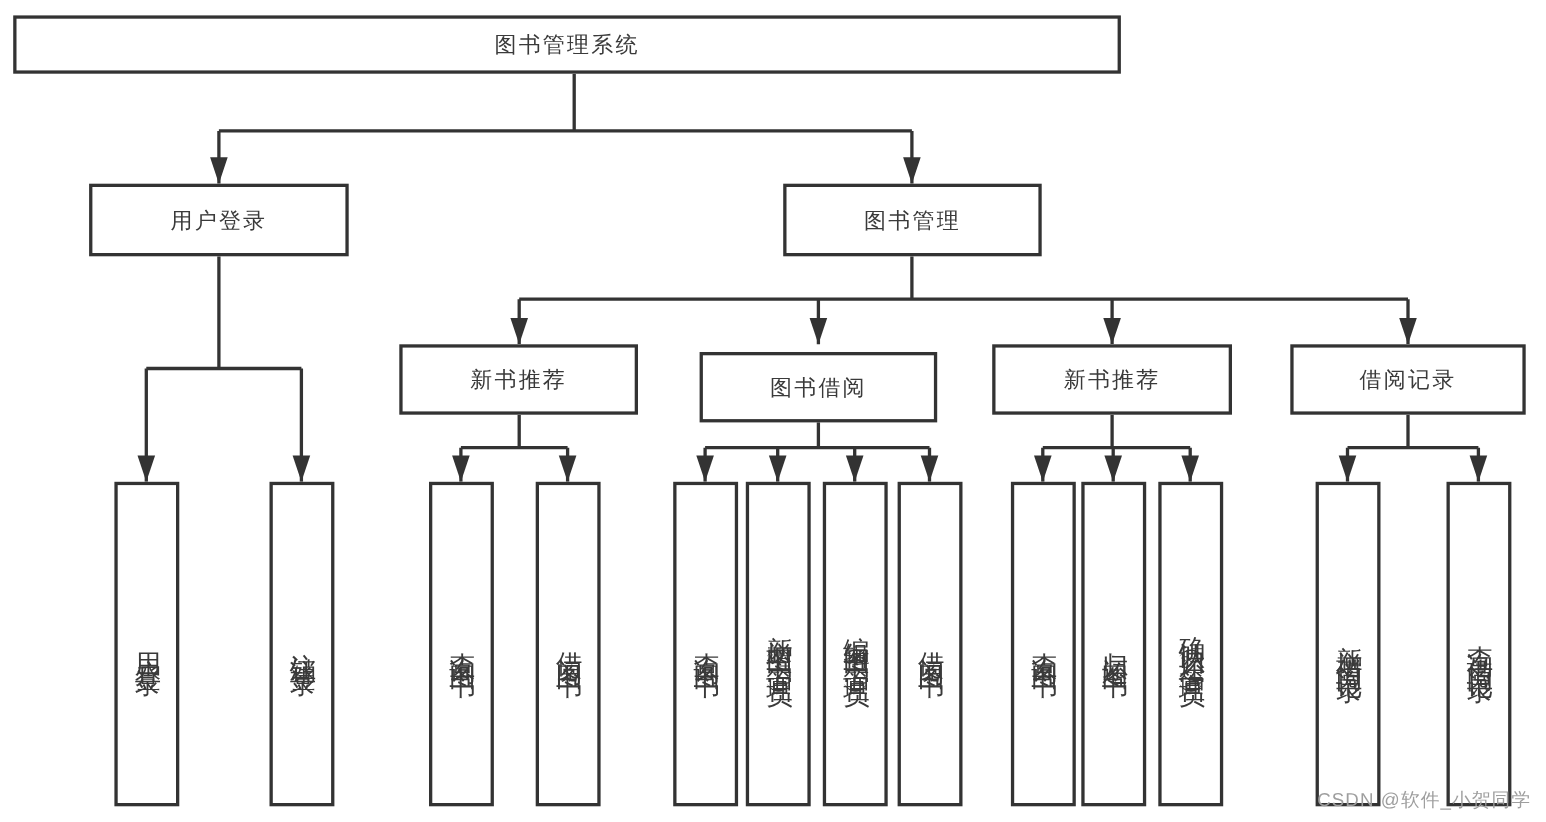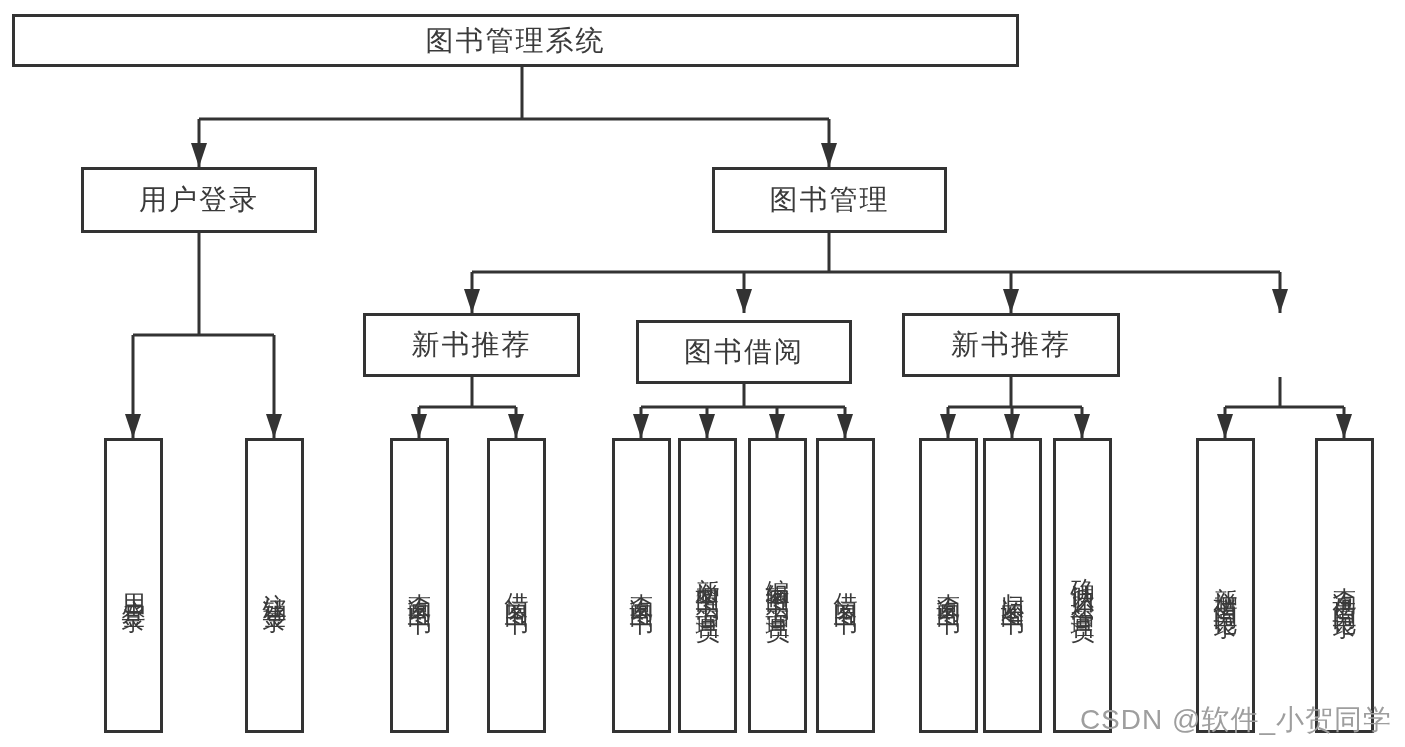--- a/index.html
+++ b/index.html
@@ -25,38 +25,38 @@
     box-sizing:border-box;
     background:#ffffff;
     border:3px solid var(--line);
     display:flex;
     align-items:center;
     justify-content:center;
     z-index:2;
     color:var(--text);
   }
   .node.h span{
-    font-size:28px;
+    font-size:20px;
     letter-spacing:2px;
     white-space:nowrap;
   }
   .node.v span{
     writing-mode:vertical-rl;
     text-orientation:mixed;
     font-size:24px;
     letter-spacing:6px;
     line-height:1;
     white-space:nowrap;
   }
   #watermark{
     position:absolute;
     right:13px;
     bottom:8px;
     z-index:3;
-    font-size:28px;
+    font-size:17px;
     color:var(--wm);
     letter-spacing:1px;
     white-space:nowrap;
   }
 </style>
 </head>
 <body>
 
 <div id="stage">
 
@@ -132,20 +132,23 @@
 
   <div class="node h" style="left:712px;top:167px;width:235px;height:66px">
     <span>图书管理</span>
   </div>
   <div class="node h" style="left:636px;top:320px;width:216px;height:64px">
     <span>图书借阅</span>
   </div>
   <div class="node h" style="left:902px;top:313px;width:218px;height:64px">
     <span>新书推荐</span>
   </div>
+  <div class="node h" style="left:1173px;top:313px;width:214px;height:64px">
+    <span>借阅记录</span>
+  </div>
 
   <div class="node v" style="left:104px;top:438px;width:59px;height:295px">
     <span>用户登录</span>
   </div>
   <div class="node v" style="left:245px;top:438px;width:59px;height:295px">
     <span>注销登录</span>
   </div>
 
   <div class="node v" style="left:390px;top:438px;width:59px;height:295px">
     <span>查询图书</span>

